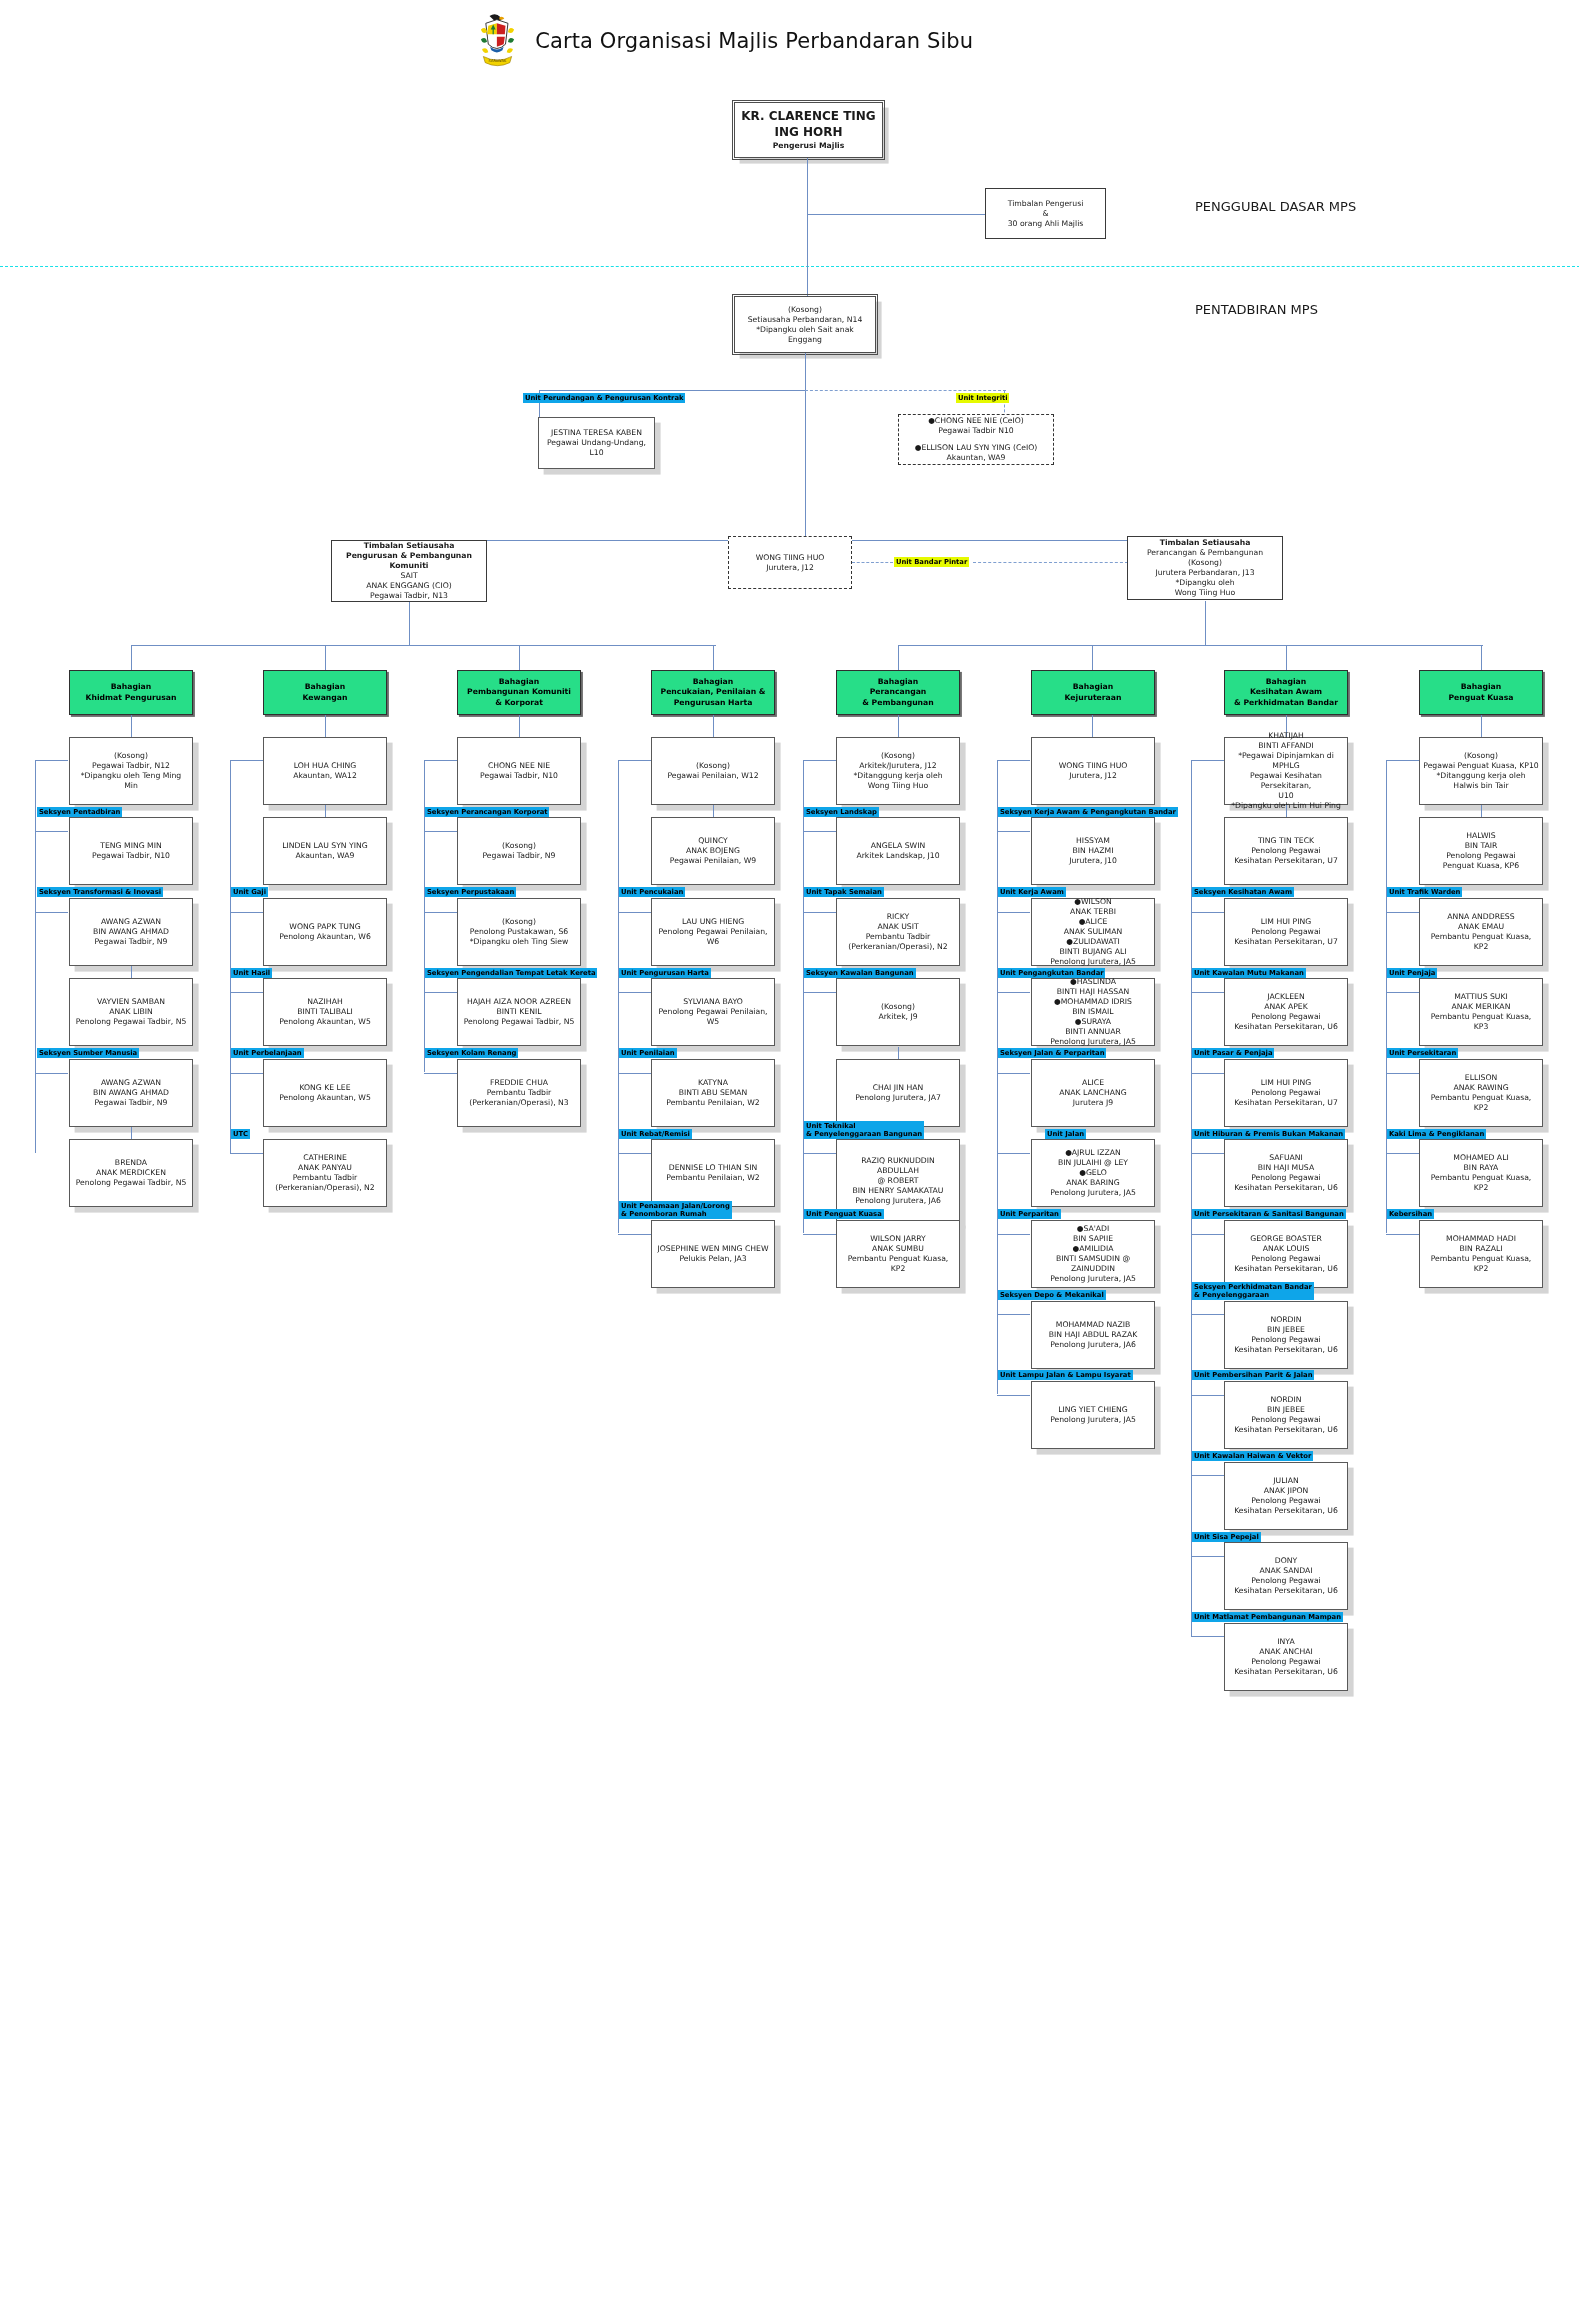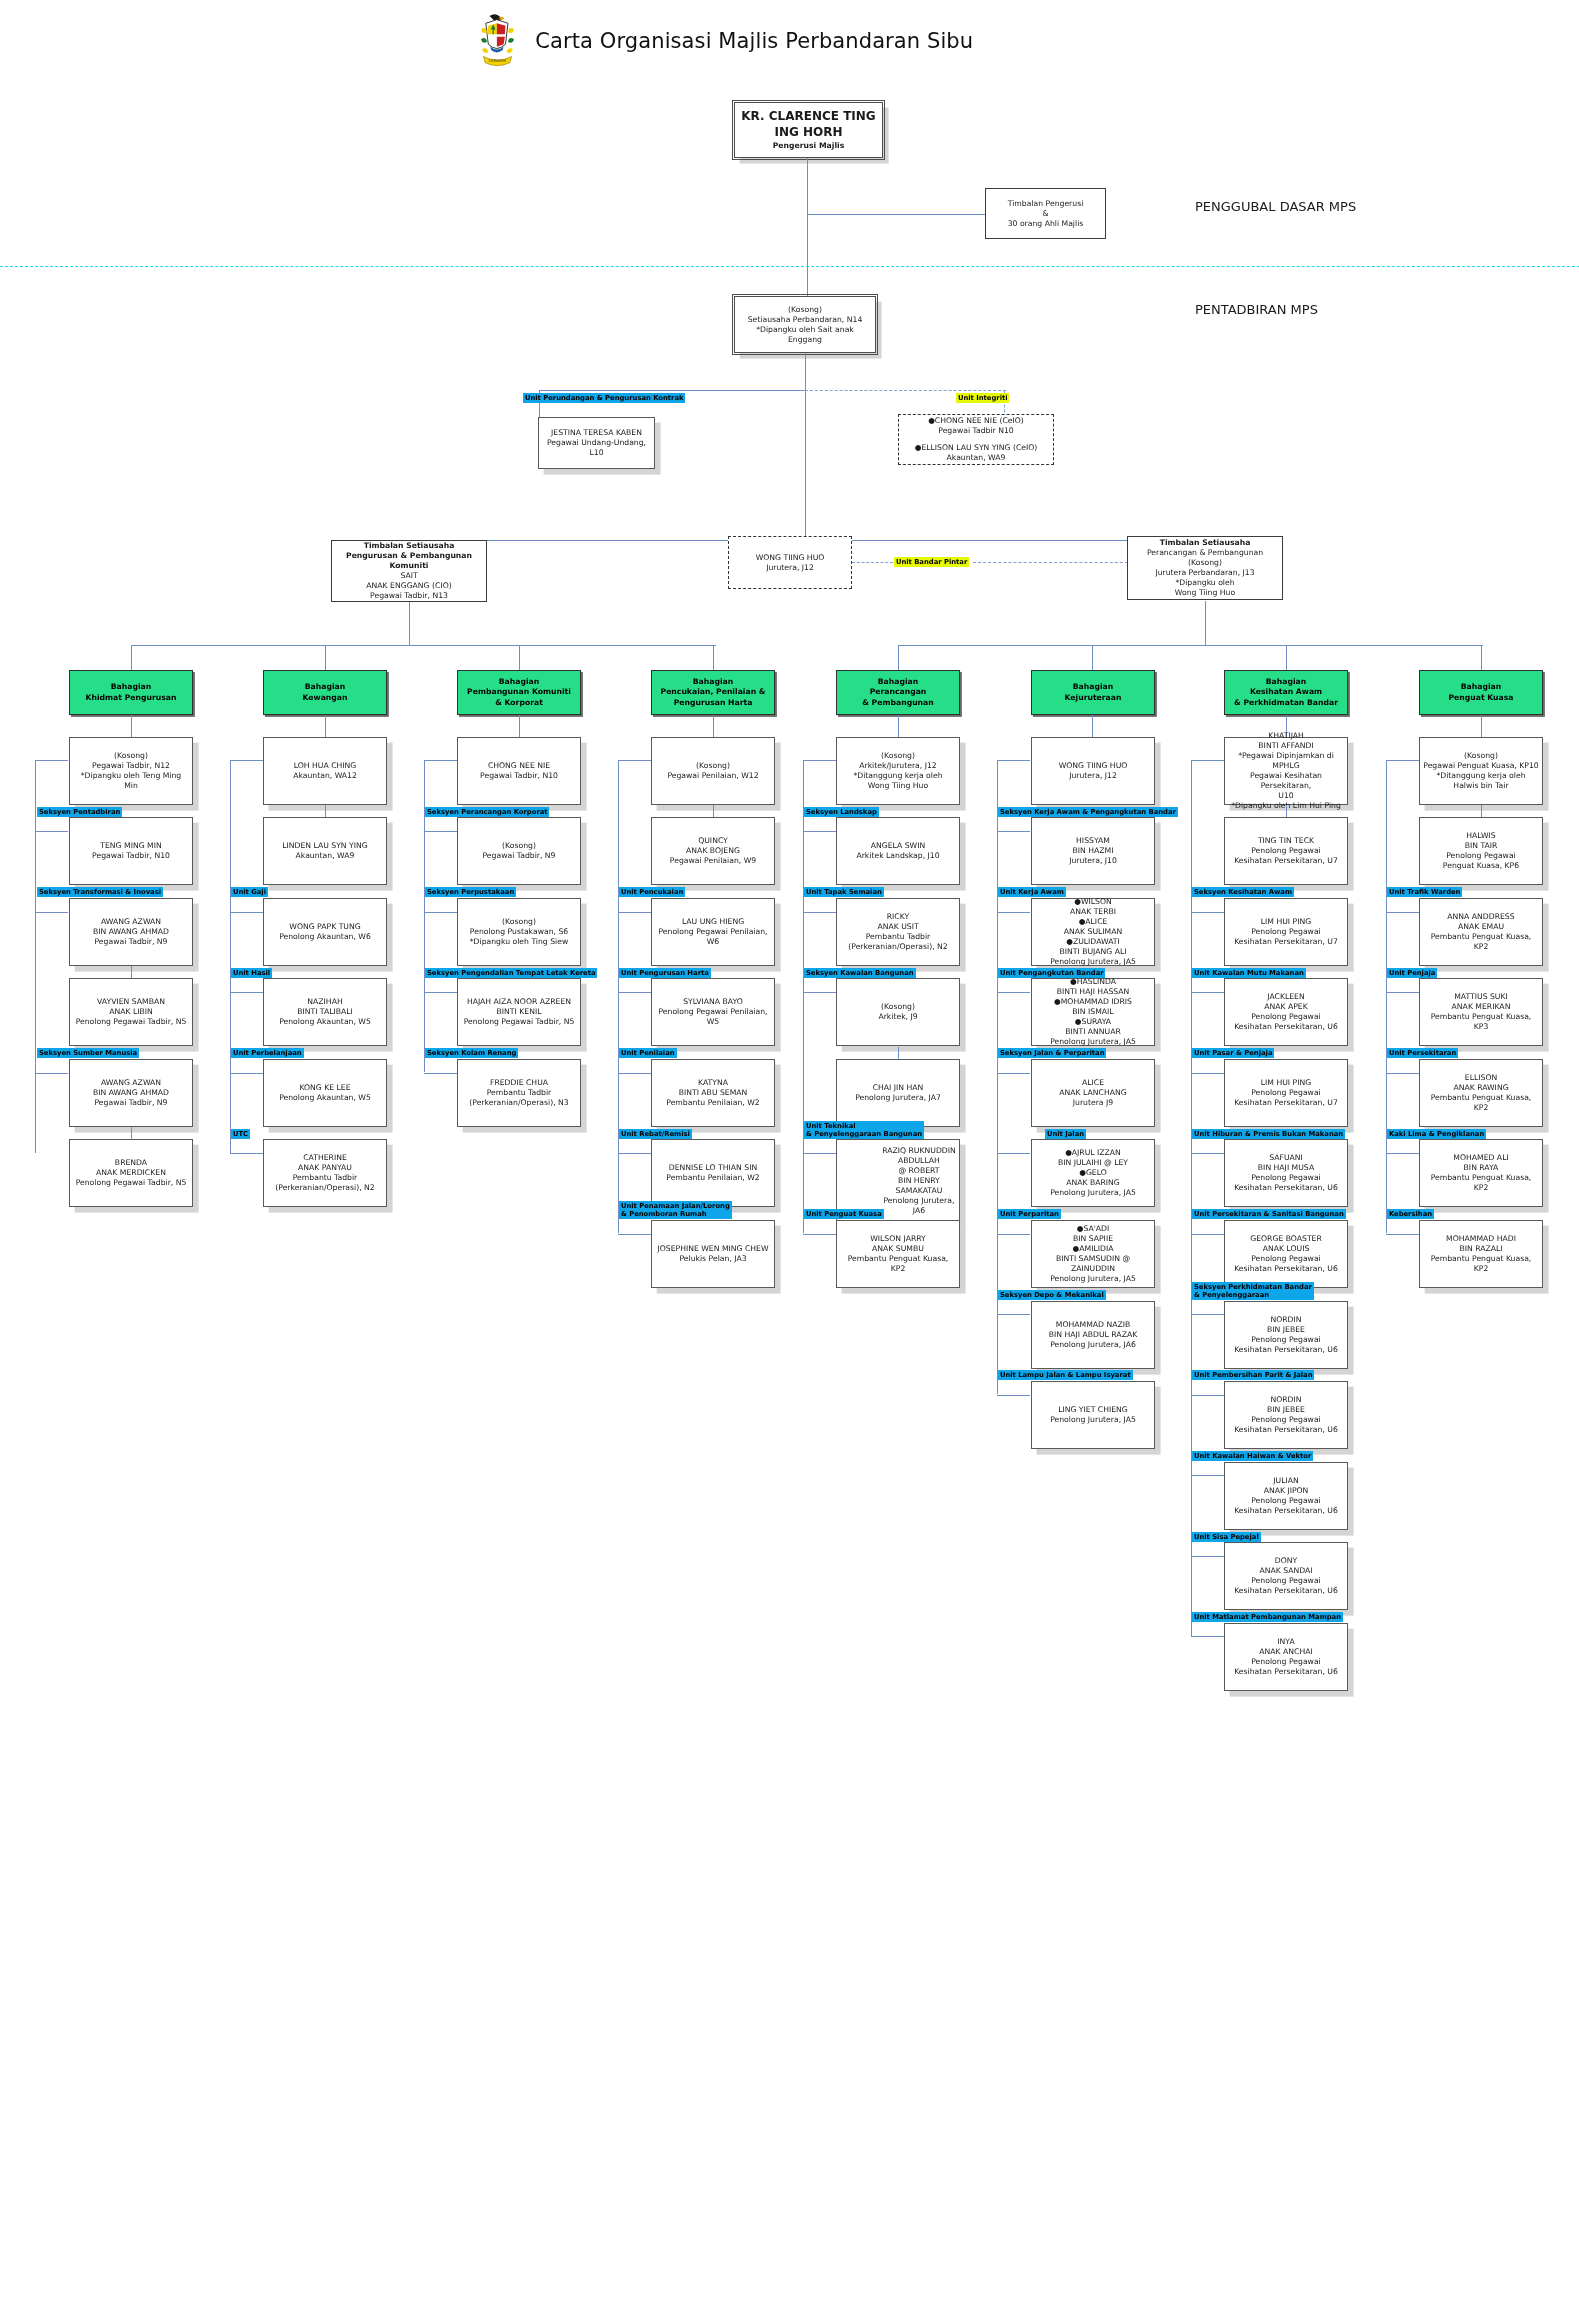--- a/index.html
+++ b/index.html
@@ -475,21 +475,21 @@
       </div>
       <div class="ln lnv" style="left: 898px; top: 1047px; height: 12.4px;"></div>
       <div class="box shadow" style="left: 836px; top: 1059px; width: 124px; height: 68px;">
         <div class="inner">
           <div>CHAI JIN HAN</div>
           <div>Penolong Jurutera, JA7</div>
         </div>
       </div>
       <div class="lbl pink two" style="left: 804px; top: 1121px; max-width: 186px;">Unit Teknikal<br>&amp; Penyelenggaraan Bangunan</div>
       <div class="ln lnh" style="left: 803px; top: 1153px; width: 33px;"></div>
-      <div class="box shadow" style="left: 836px; top: 1139px; width: 124px; height: 84px; padding-left: 45px;">
+      <div class="box shadow" style="left: 836px; top: 1139px; width: 124px; height: 84px;">
         <div class="inner">
           <div>RAZIQ RUKNUDDIN ABDULLAH</div>
           <div>@ ROBERT</div>
           <div>BIN HENRY SAMAKATAU</div>
           <div>Penolong Jurutera, JA6</div>
         </div>
       </div>
       <div class="lbl pink" style="left: 804px; top: 1209px; max-width: 186px;">Unit Penguat Kuasa</div>
       <div class="ln lnh" style="left: 803px; top: 1234px; width: 33px;"></div>
       <div class="box shadow" style="left: 836px; top: 1220px; width: 124px; height: 68px;">

